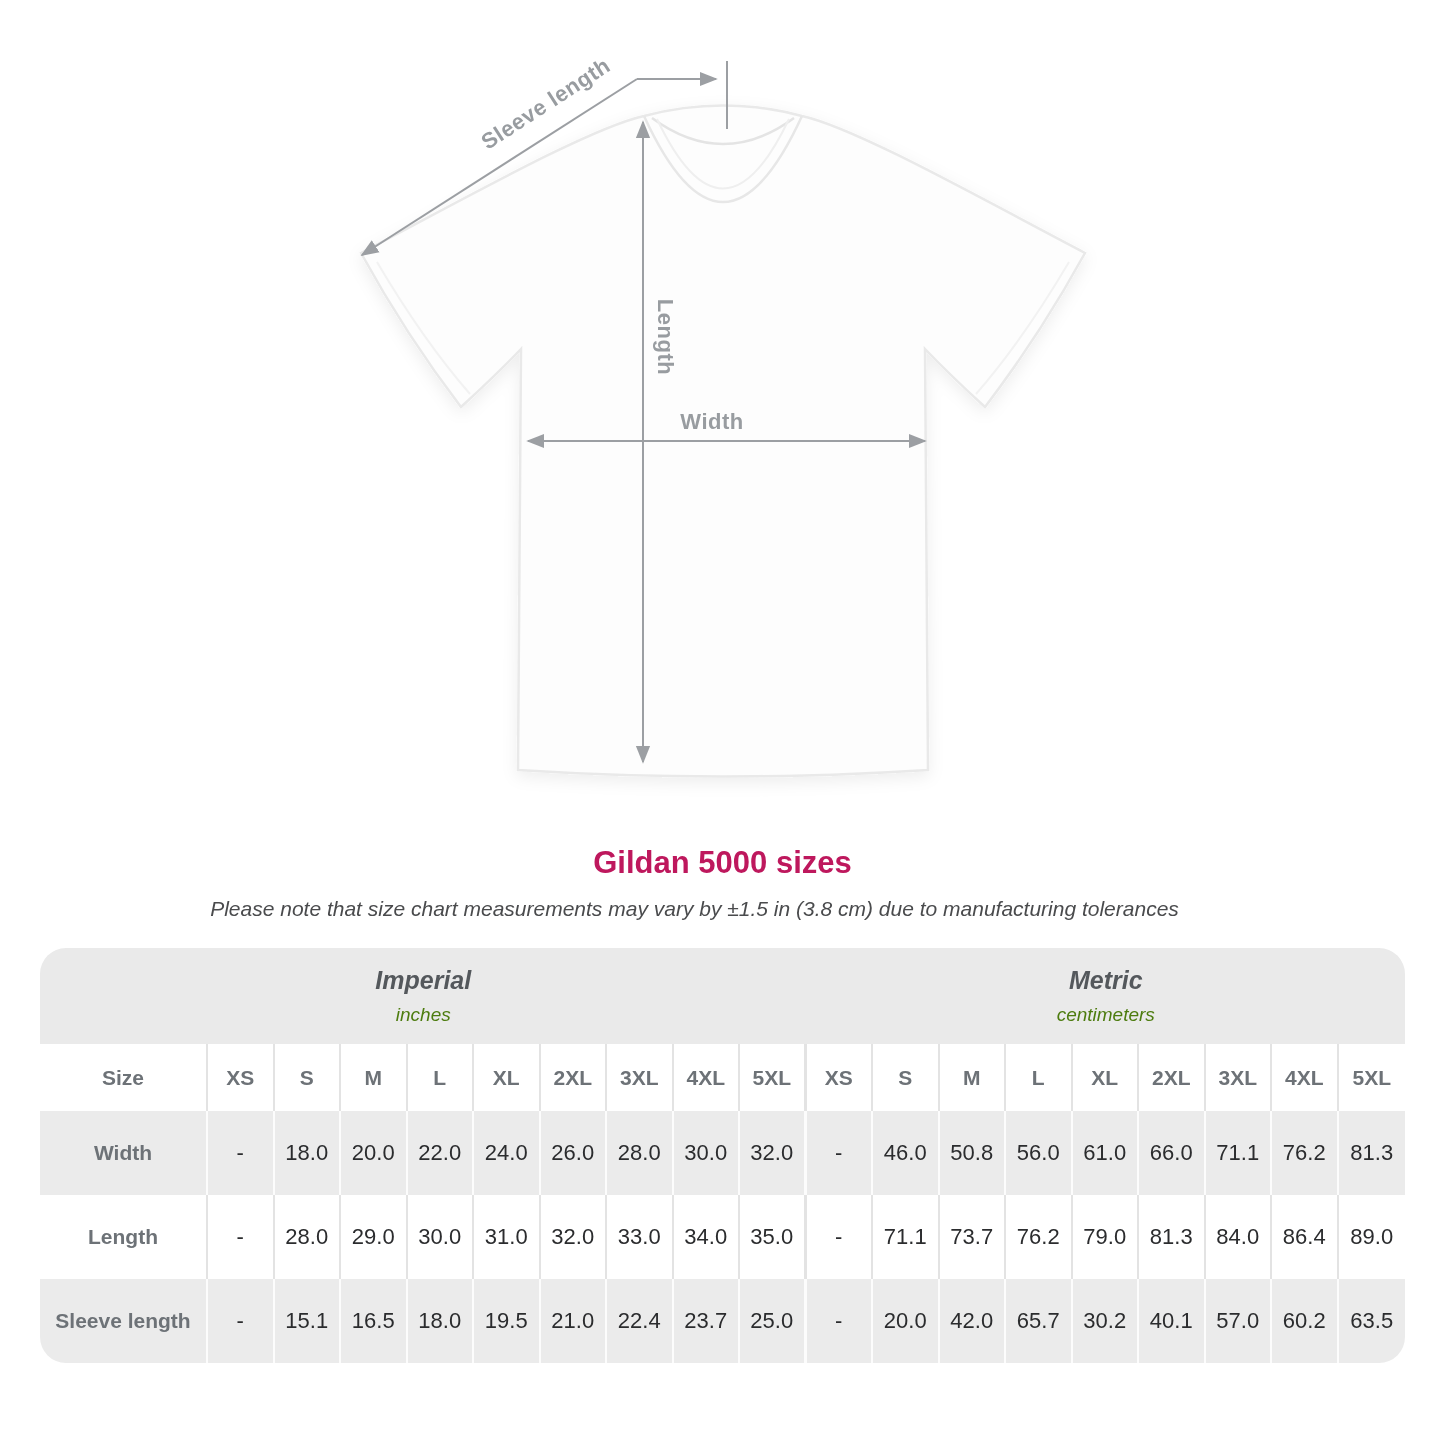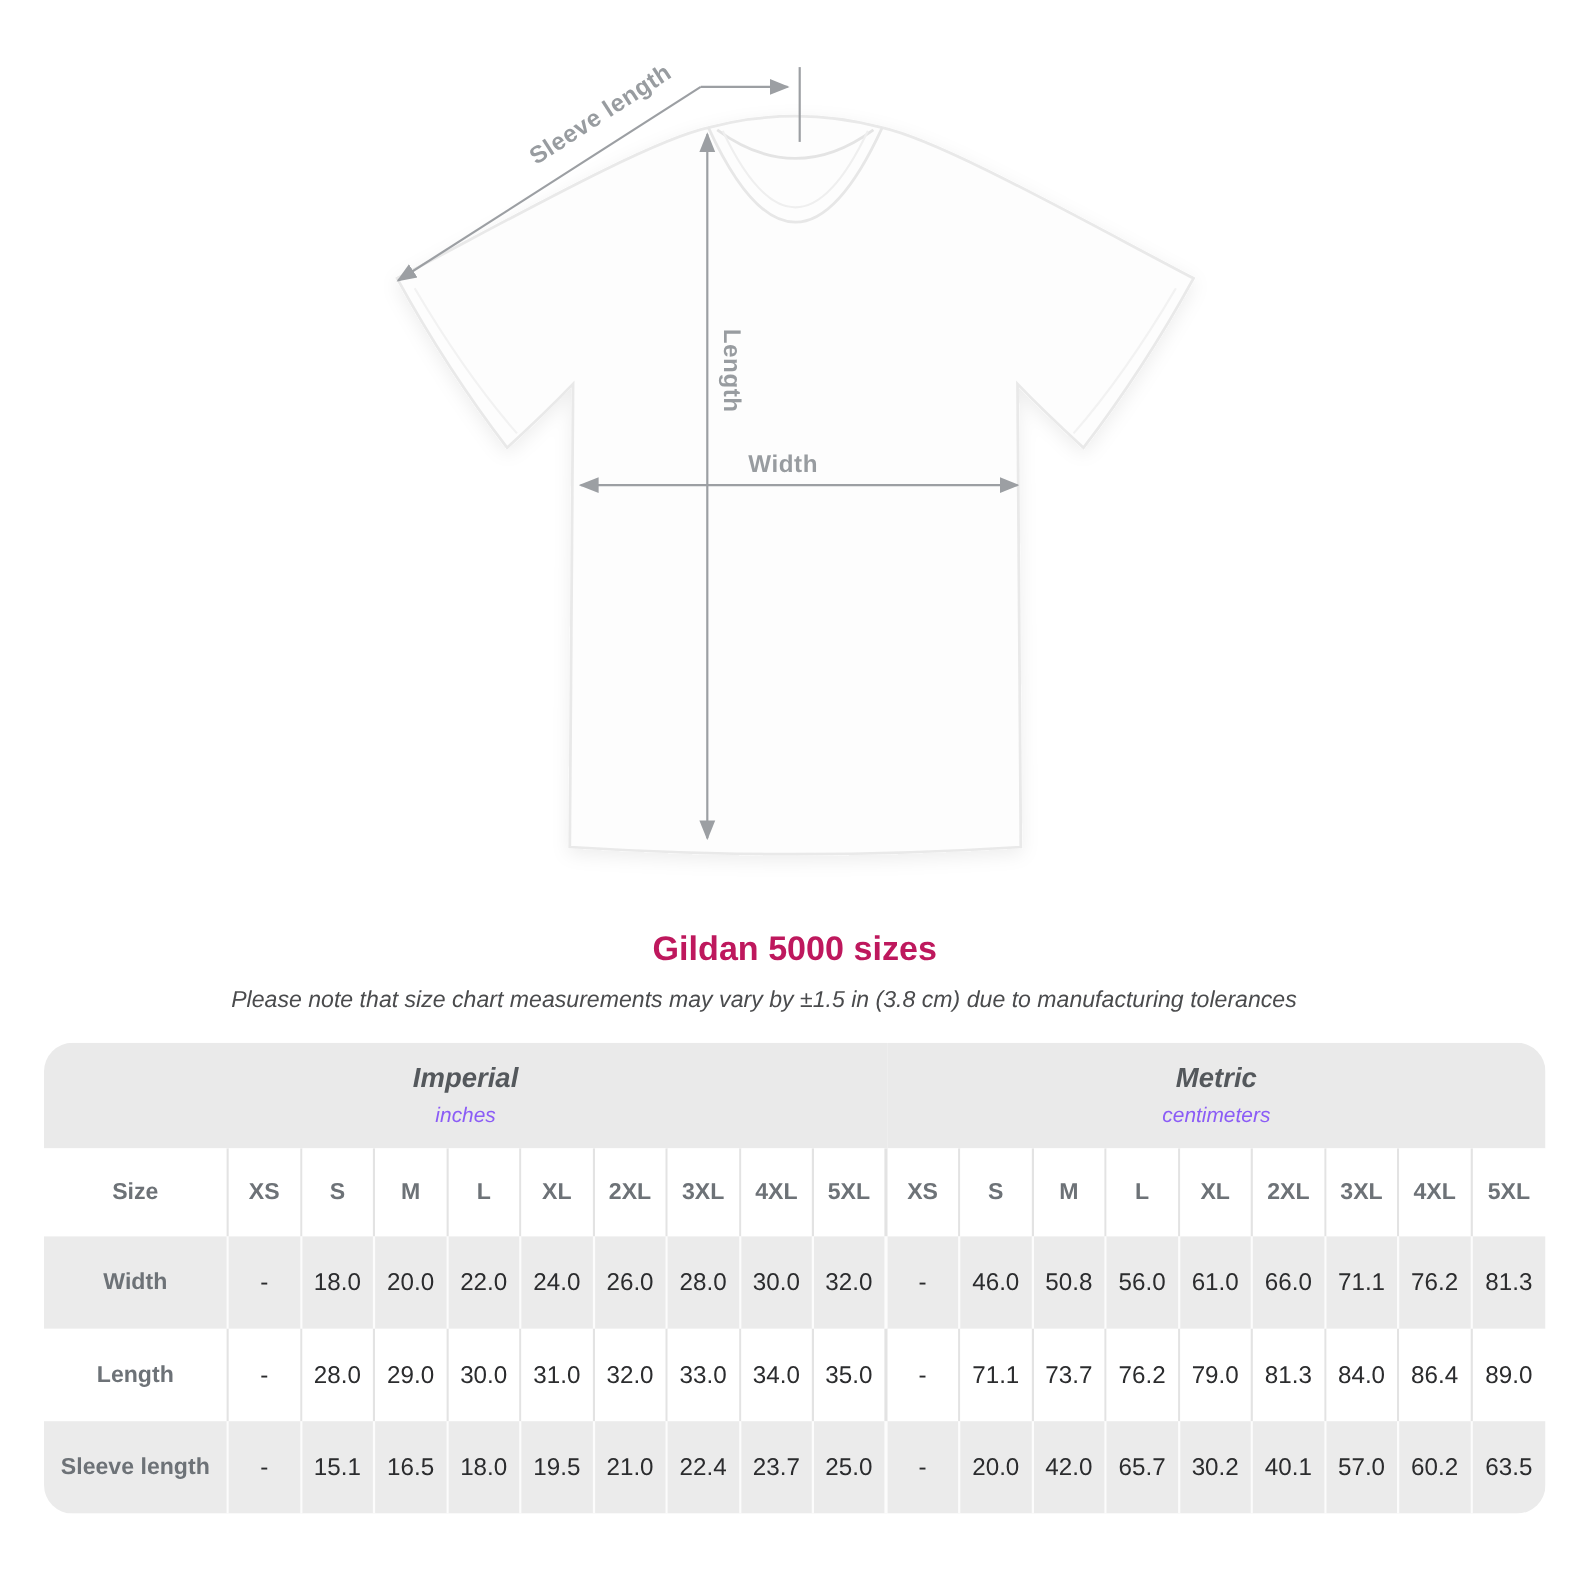--- a/index.html
+++ b/index.html
@@ -50,25 +50,25 @@
   }
   col.label-col { width:168px; }
 
   
   tr.band-row th {
     background:#eaeaea; height:96px;
     vertical-align:middle; 
     font-weight:normal;
   }
   .band-title { font-size:25px; font-weight:bold; font-style:italic; color:#54585c; }
-  .band-sub   { font-size:19px; font-style:italic; color:#8b5cf6; margin-top:9px; }
+  .band-sub   { font-size:19px; font-style:italic; color:#4d7c0f; margin-top:9px; }
 
   
   tr.size-row th {
-    background:#fff; height:80px;
+    background:#fff; height:67px;
     vertical-align:middle; text-align:center;
     font-size:21px; font-weight:bold; color:#6d7277;
     border-right:2px solid #e3e3e3;
   }
 
   
   tbody tr td, tbody tr th { height:84px; vertical-align:middle; text-align:center; }
   tbody td { font-size:22px; color:#2b2c2e; }
   tbody th.row-label, tr.size-row th.row-label {
     font-size:21px; font-weight:bold; color:#6d7277;

